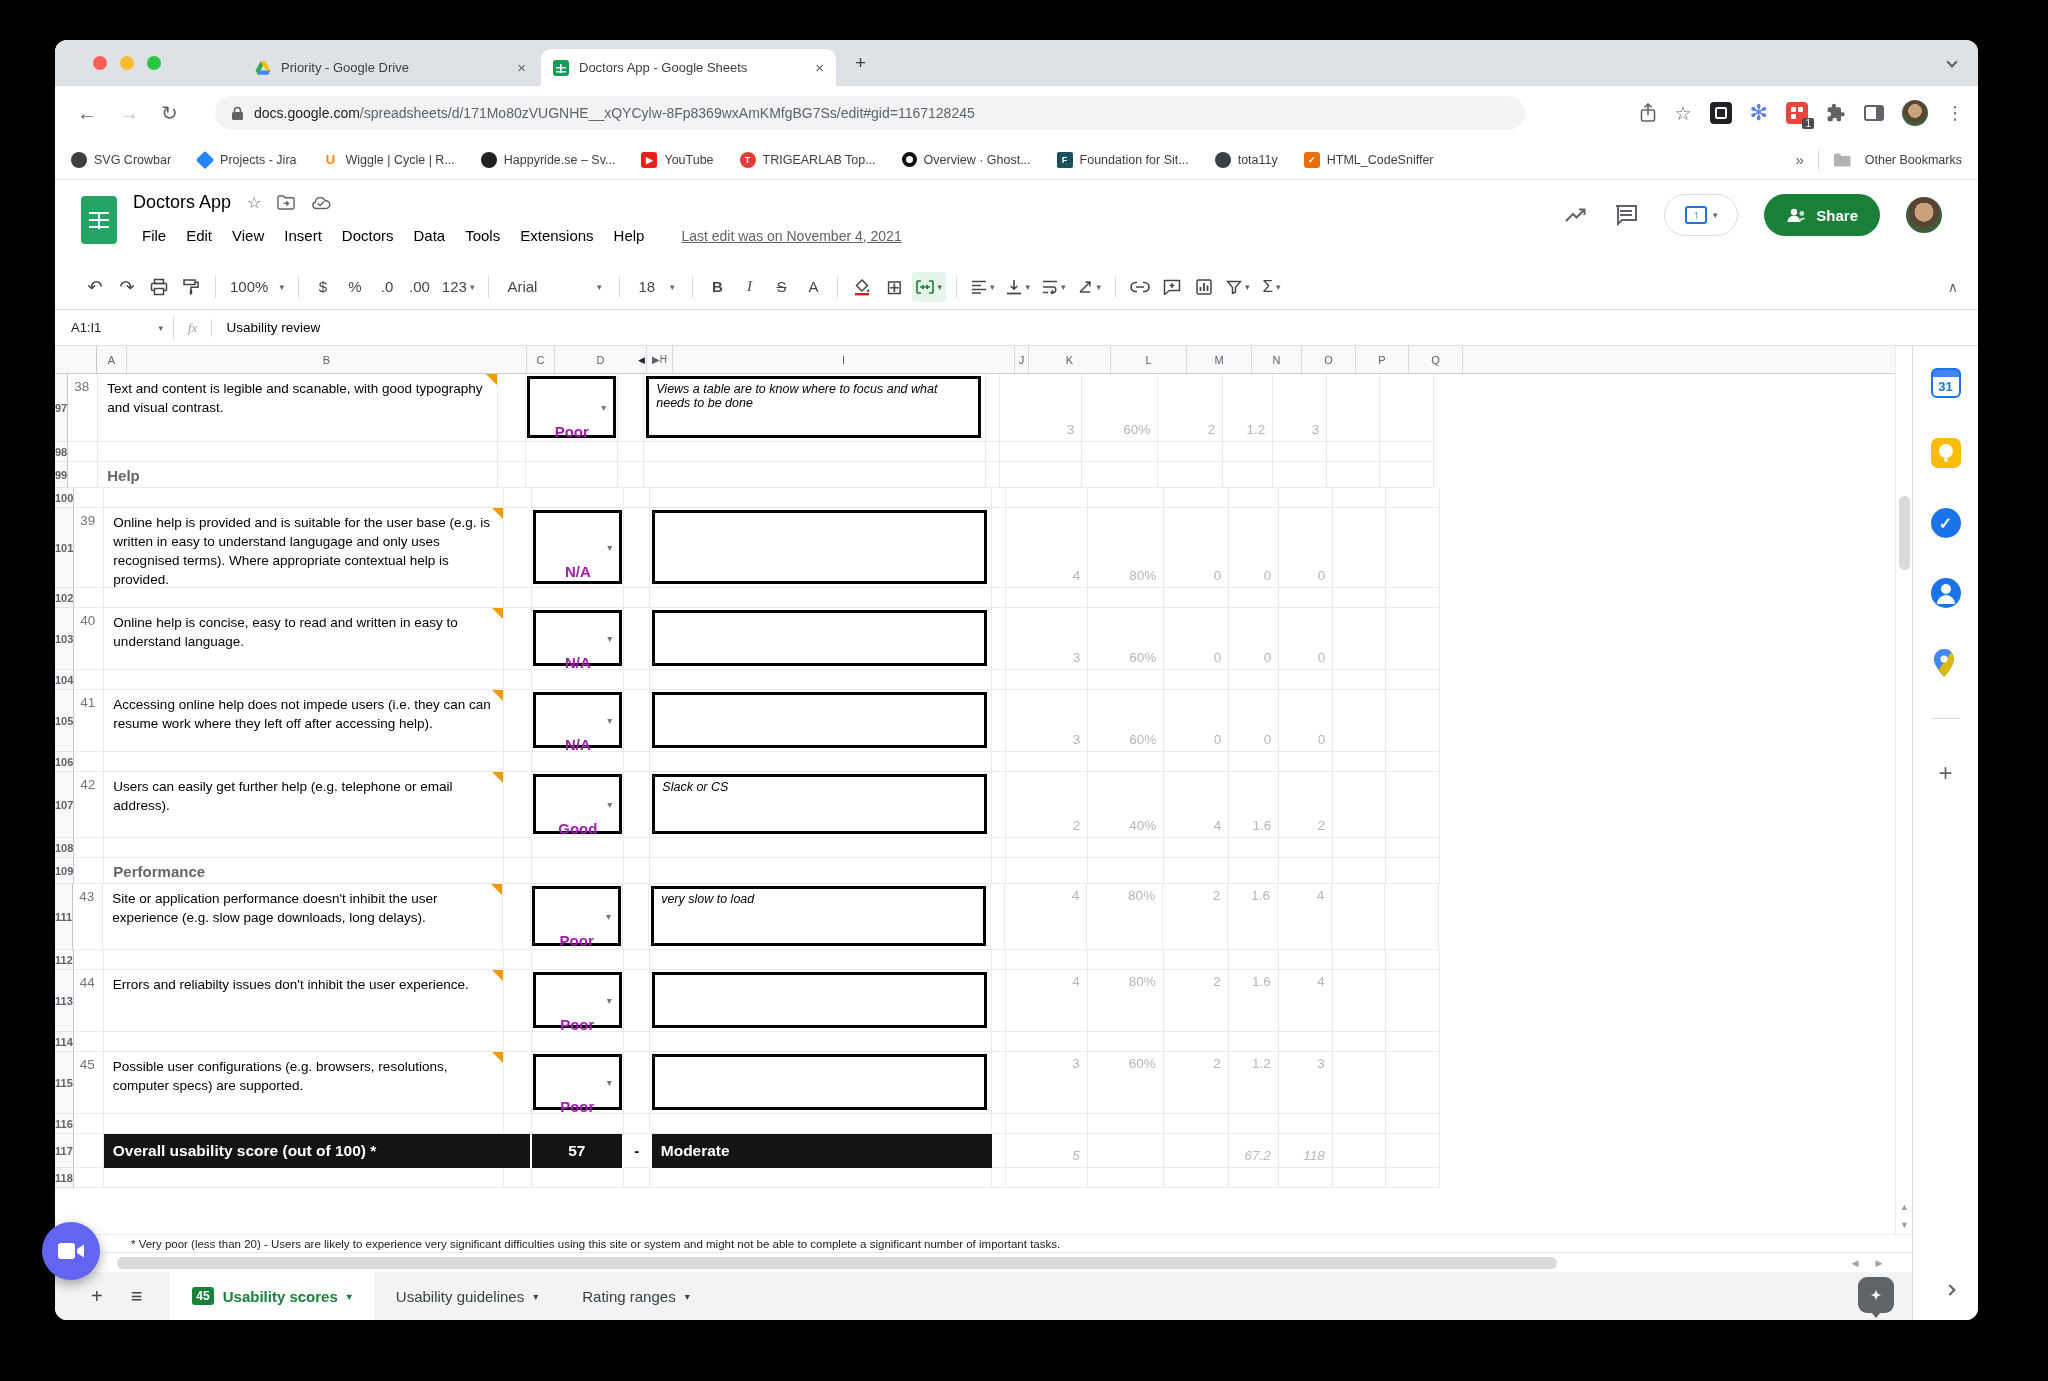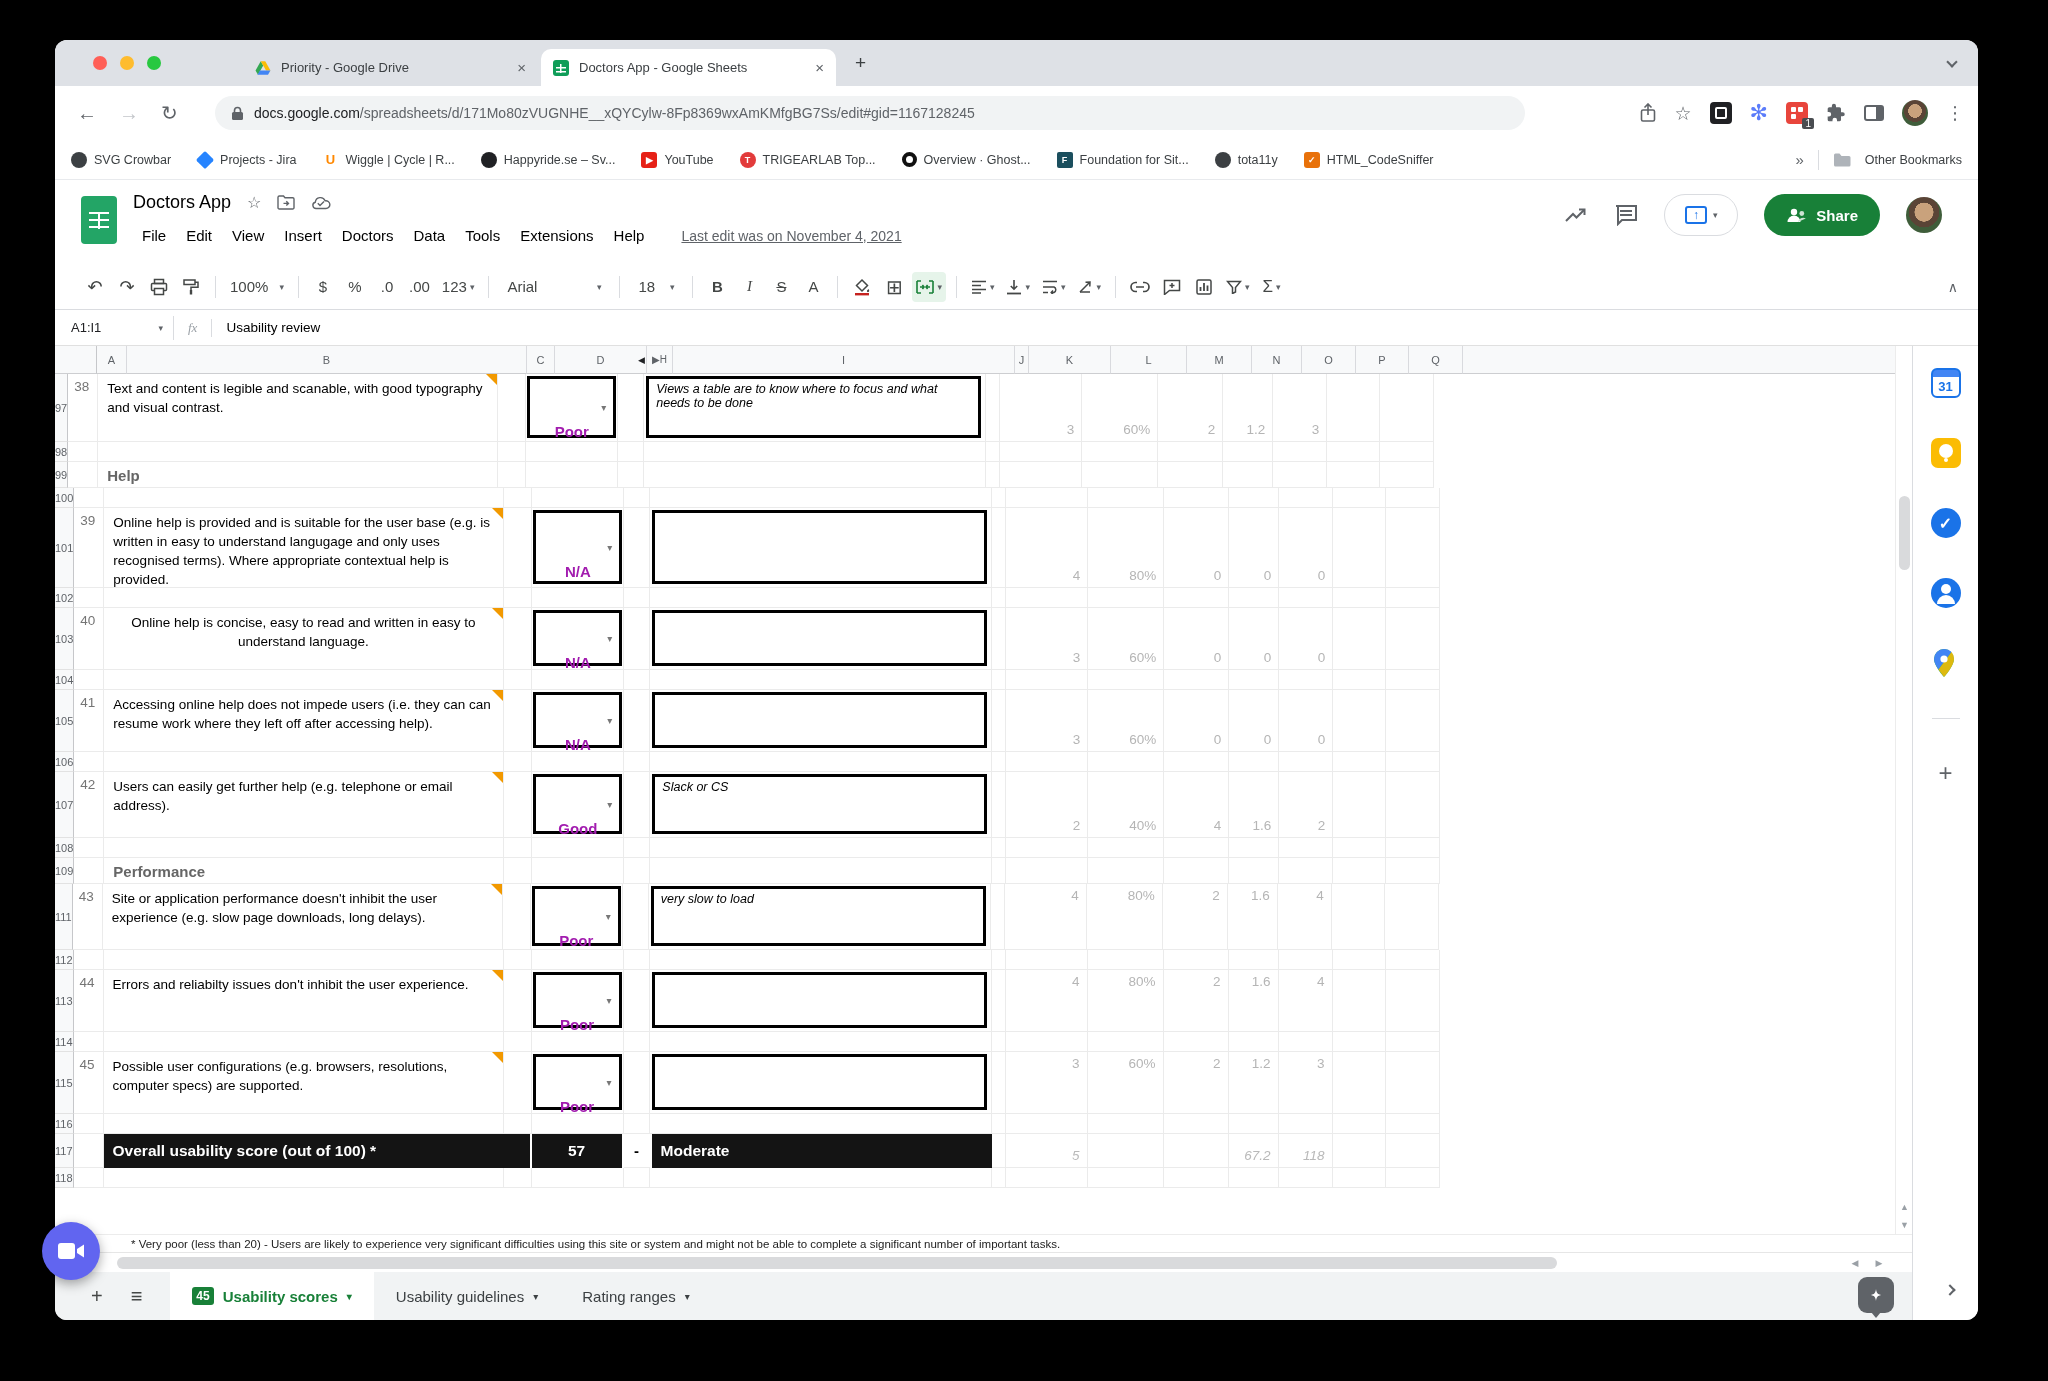--- a/index.html
+++ b/index.html
@@ -93,21 +93,21 @@
 
   
   .sbody{display:flex;height:974px;}
   .leftcol{width:1857px;display:flex;flex-direction:column;}
   .gridwrap{height:888px;position:relative;overflow:hidden;background:#fff;}
   .g-hrow{display:flex;height:28px;}
   .g-hcell{background:#f8f9fa;border-right:1px solid #d9dade;border-bottom:1px solid #cdced1;color:#5f6368;font-size:11px;display:flex;align-items:center;justify-content:center;position:relative;flex:none;}
   .g-hcorner{background:#f8f9fa;border-right:1px solid #c6c7ca;border-bottom:1px solid #cdced1;}
   .g-row{display:flex;background:#fff;}
   .g-cell{border-right:1px solid #ebebeb;border-bottom:1px solid #ebebeb;position:relative;flex:none;height:100%;}
-  .g-gutter{background:#f8f9fa;border-right:1px solid #c6c7ca;border-bottom:1px solid #e2e2e2;color:#5f6368;font-size:11px;display:flex;align-items:center;justify-content:center;flex:none;height:100%;}
+  .g-gutter{background:#f8f9fa;border-right:1px solid #c6c7ca;border-bottom:1px solid #e2e2e2;color:#5f6368;font-size:11px;display:flex;align-items:center;justify-content:center;flex:none;height:100%;font-weight:bold;}
   .c-num{color:#757575;font-size:13.5px;padding:5px 0 0 6px;}
   .c-text{font-size:13.5px;line-height:1.42;color:#000;padding:5px 10px 0 9px;overflow:hidden;}
   .c-section{font-size:15px;font-weight:bold;color:#666;padding:2px 0 0 9px;display:flex;align-items:center;}
   .note-corner{position:absolute;top:0;right:0;width:0;height:0;border-top:11px solid #f29900;border-left:11px solid transparent;}
   .dd-box{position:absolute;left:1px;right:1px;top:2px;bottom:3px;border:3px solid #000;background:#fff;display:flex;align-items:center;justify-content:center;}
   .dd-box .dd-label{font-size:15px;font-weight:bold;color:#a21caf;margin-top:48px;}
   .dd-box .dd-caret{position:absolute;right:7px;top:50%;transform:translateY(-50%);font-size:10px;color:#777;}
   .note-box{position:absolute;left:2px;right:4px;top:2px;bottom:3px;border:3px solid #000;background:#fff;font-size:12.5px;font-style:italic;color:#000;padding:3px 7px;overflow:hidden;}
   .c-numeral{display:flex;justify-content:flex-end;padding:4px 7px;color:#b5b5b5;font-size:13.5px;}
   .c-numeral.vbottom{align-items:flex-end;}
@@ -645,21 +645,21 @@
             <div class="g-cell" style="width: 65px;"></div>
             <div class="g-cell" style="width: 50px;"></div>
             <div class="g-cell" style="width: 54px;"></div>
             <div class="g-cell" style="width: 53px;"></div>
             <div class="g-cell" style="width: 54px;"></div>
             <div class="g-filler"></div>
           </div>
           <div class="g-row" style="height: 62px;">
             <div class="g-gutter">103</div>
             <div class="g-cell c-num" style="width: 30px;">40</div>
-            <div class="g-cell c-text" style="width: 400px; text-align: center;">Online help is concise, easy to read and written in easy to understand language.<span class="note-corner"></span></div>
+            <div class="g-cell c-text" style="width: 400px;">Online help is concise, easy to read and written in easy to understand language.<span class="note-corner"></span></div>
             <div class="g-cell" style="width: 28px;"></div>
             <div class="g-cell" style="width: 92px;">
               <div class="dd-box">
                 <span class="dd-label">N/A</span>
                 <span class="dd-caret">▾</span>
               </div>
             </div>
             <div class="g-cell" style="width: 26px;"></div>
             <div class="g-cell" style="width: 342px;">
               <div class="note-box"></div>

